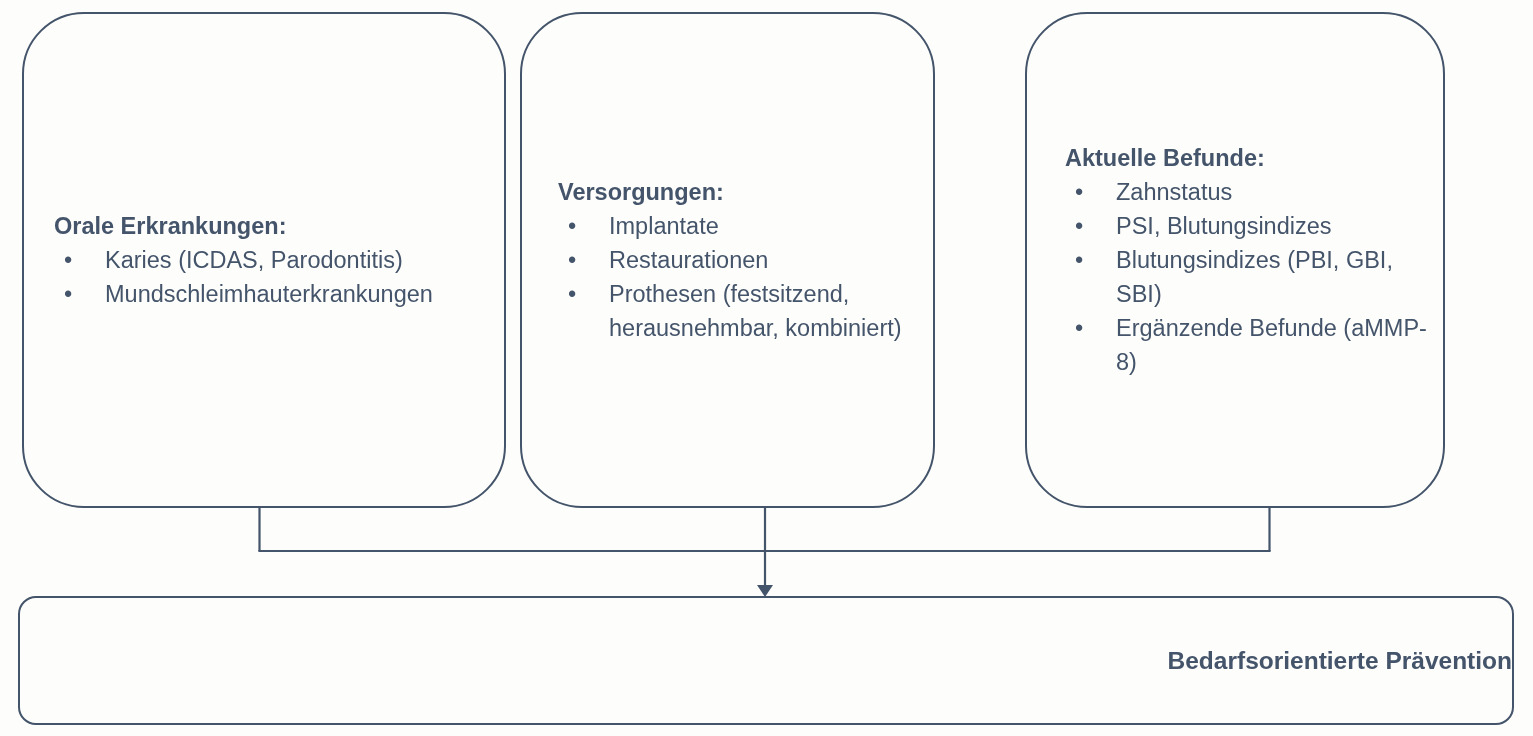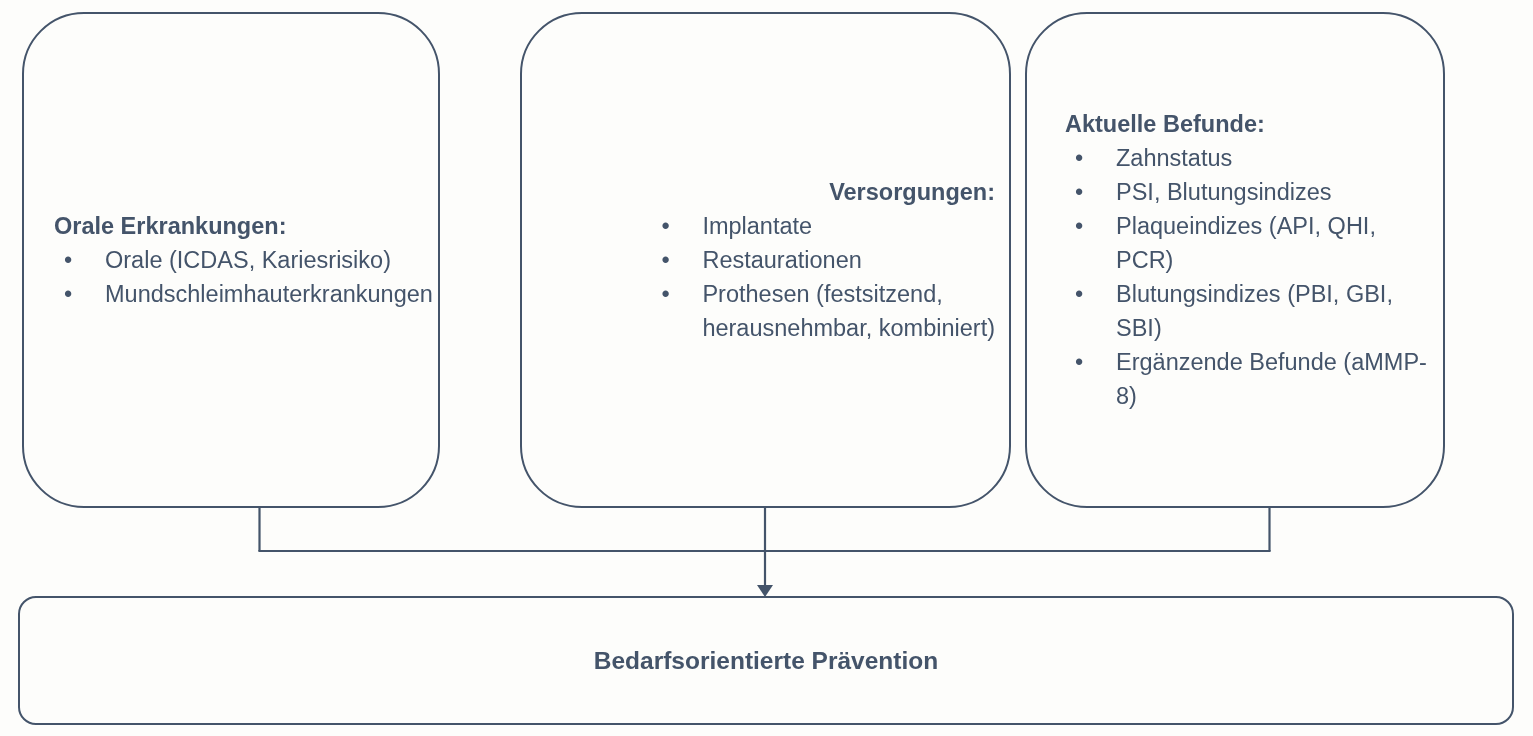--- a/index.html
+++ b/index.html
@@ -22,22 +22,22 @@
     position: absolute;
     top: 12px;
     height: 496px;
     border: 2.6px solid var(--stroke);
     border-radius: 62px;
     background: var(--bg);
     display: flex;
     flex-direction: column;
     justify-content: center;
   }
-  .box1 { left: 22px;  width: 418px; padding: 0 14px 0 30px; }
-  .box2 { left: 520px; width: 491px; padding: 0 14px 0 36px; align-items: flex-end; }
+  .box1 { left: 22px;  width: 484px; padding: 0 14px 0 30px; }
+  .box2 { left: 520px; width: 415px; padding: 0 14px 0 36px; }
   .box3 { left: 1025px; width: 420px; padding: 0 10px 0 38px; }
   .box-title {
     font-size: 23.5px;
     line-height: 34px;
     font-weight: bold;
     white-space: pre-line;
   }
   ul.box-list { list-style: none; }
   ul.box-list li {
     position: relative;
@@ -65,56 +65,55 @@
     position: absolute;
     left: 18px;
     top: 596px;
     width: 1496px;
     height: 129px;
     border: 2.4px solid var(--stroke);
     border-radius: 18px;
     background: var(--bg);
     display: flex;
     align-items: center;
-    justify-content: center;
+    justify-content: flex-end;
   }
   .bottombox .label {
     font-size: 24.5px;
     font-weight: bold;
   }
 </style>
 </head>
 <body>
 
 <div class="canvas">
 
   <div class="topbox box1">
     <div class="box-title">Orale Erkrankungen:</div>
     <ul class="box-list">
-      <li>Orale (ICDAS, Kariesrisiko)</li>
+      <li>Karies (ICDAS, Parodontitis)</li>
       <li>Mundschleimhauterkrankungen</li>
     </ul>
   </div>
 
   <div class="topbox box2">
     <div class="box-title">Versorgungen:</div>
     <ul class="box-list">
       <li>Implantate</li>
       <li>Restaurationen</li>
       <li>Prothesen (festsitzend,
 herausnehmbar, kombiniert)</li>
     </ul>
   </div>
 
   <div class="topbox box3">
     <div class="box-title">Aktuelle Befunde:</div>
     <ul class="box-list">
       <li>Zahnstatus</li>
       <li>PSI, Blutungsindizes</li>
-      <li>Plaqueindizes (API, QHI, PCR)</li>
       <li>Blutungsindizes (PBI, GBI, SBI)</li>
       <li>Ergänzende Befunde (aMMP-8)</li>
     </ul>
   </div>
 
   <svg class="connectors" viewBox="0 0 1533 736" xmlns="http://www.w3.org/2000/svg">
     <line x1="259.5" y1="506" x2="259.5" y2="551" stroke="currentColor" stroke-width="2.2"></line>
     <line x1="1269.5" y1="506" x2="1269.5" y2="551" stroke="currentColor" stroke-width="2.2"></line>
     <line x1="258.4" y1="551" x2="1270.6" y2="551" stroke="currentColor" stroke-width="2.2"></line>
     <line x1="765" y1="506" x2="765" y2="587" stroke="currentColor" stroke-width="2.2"></line>

